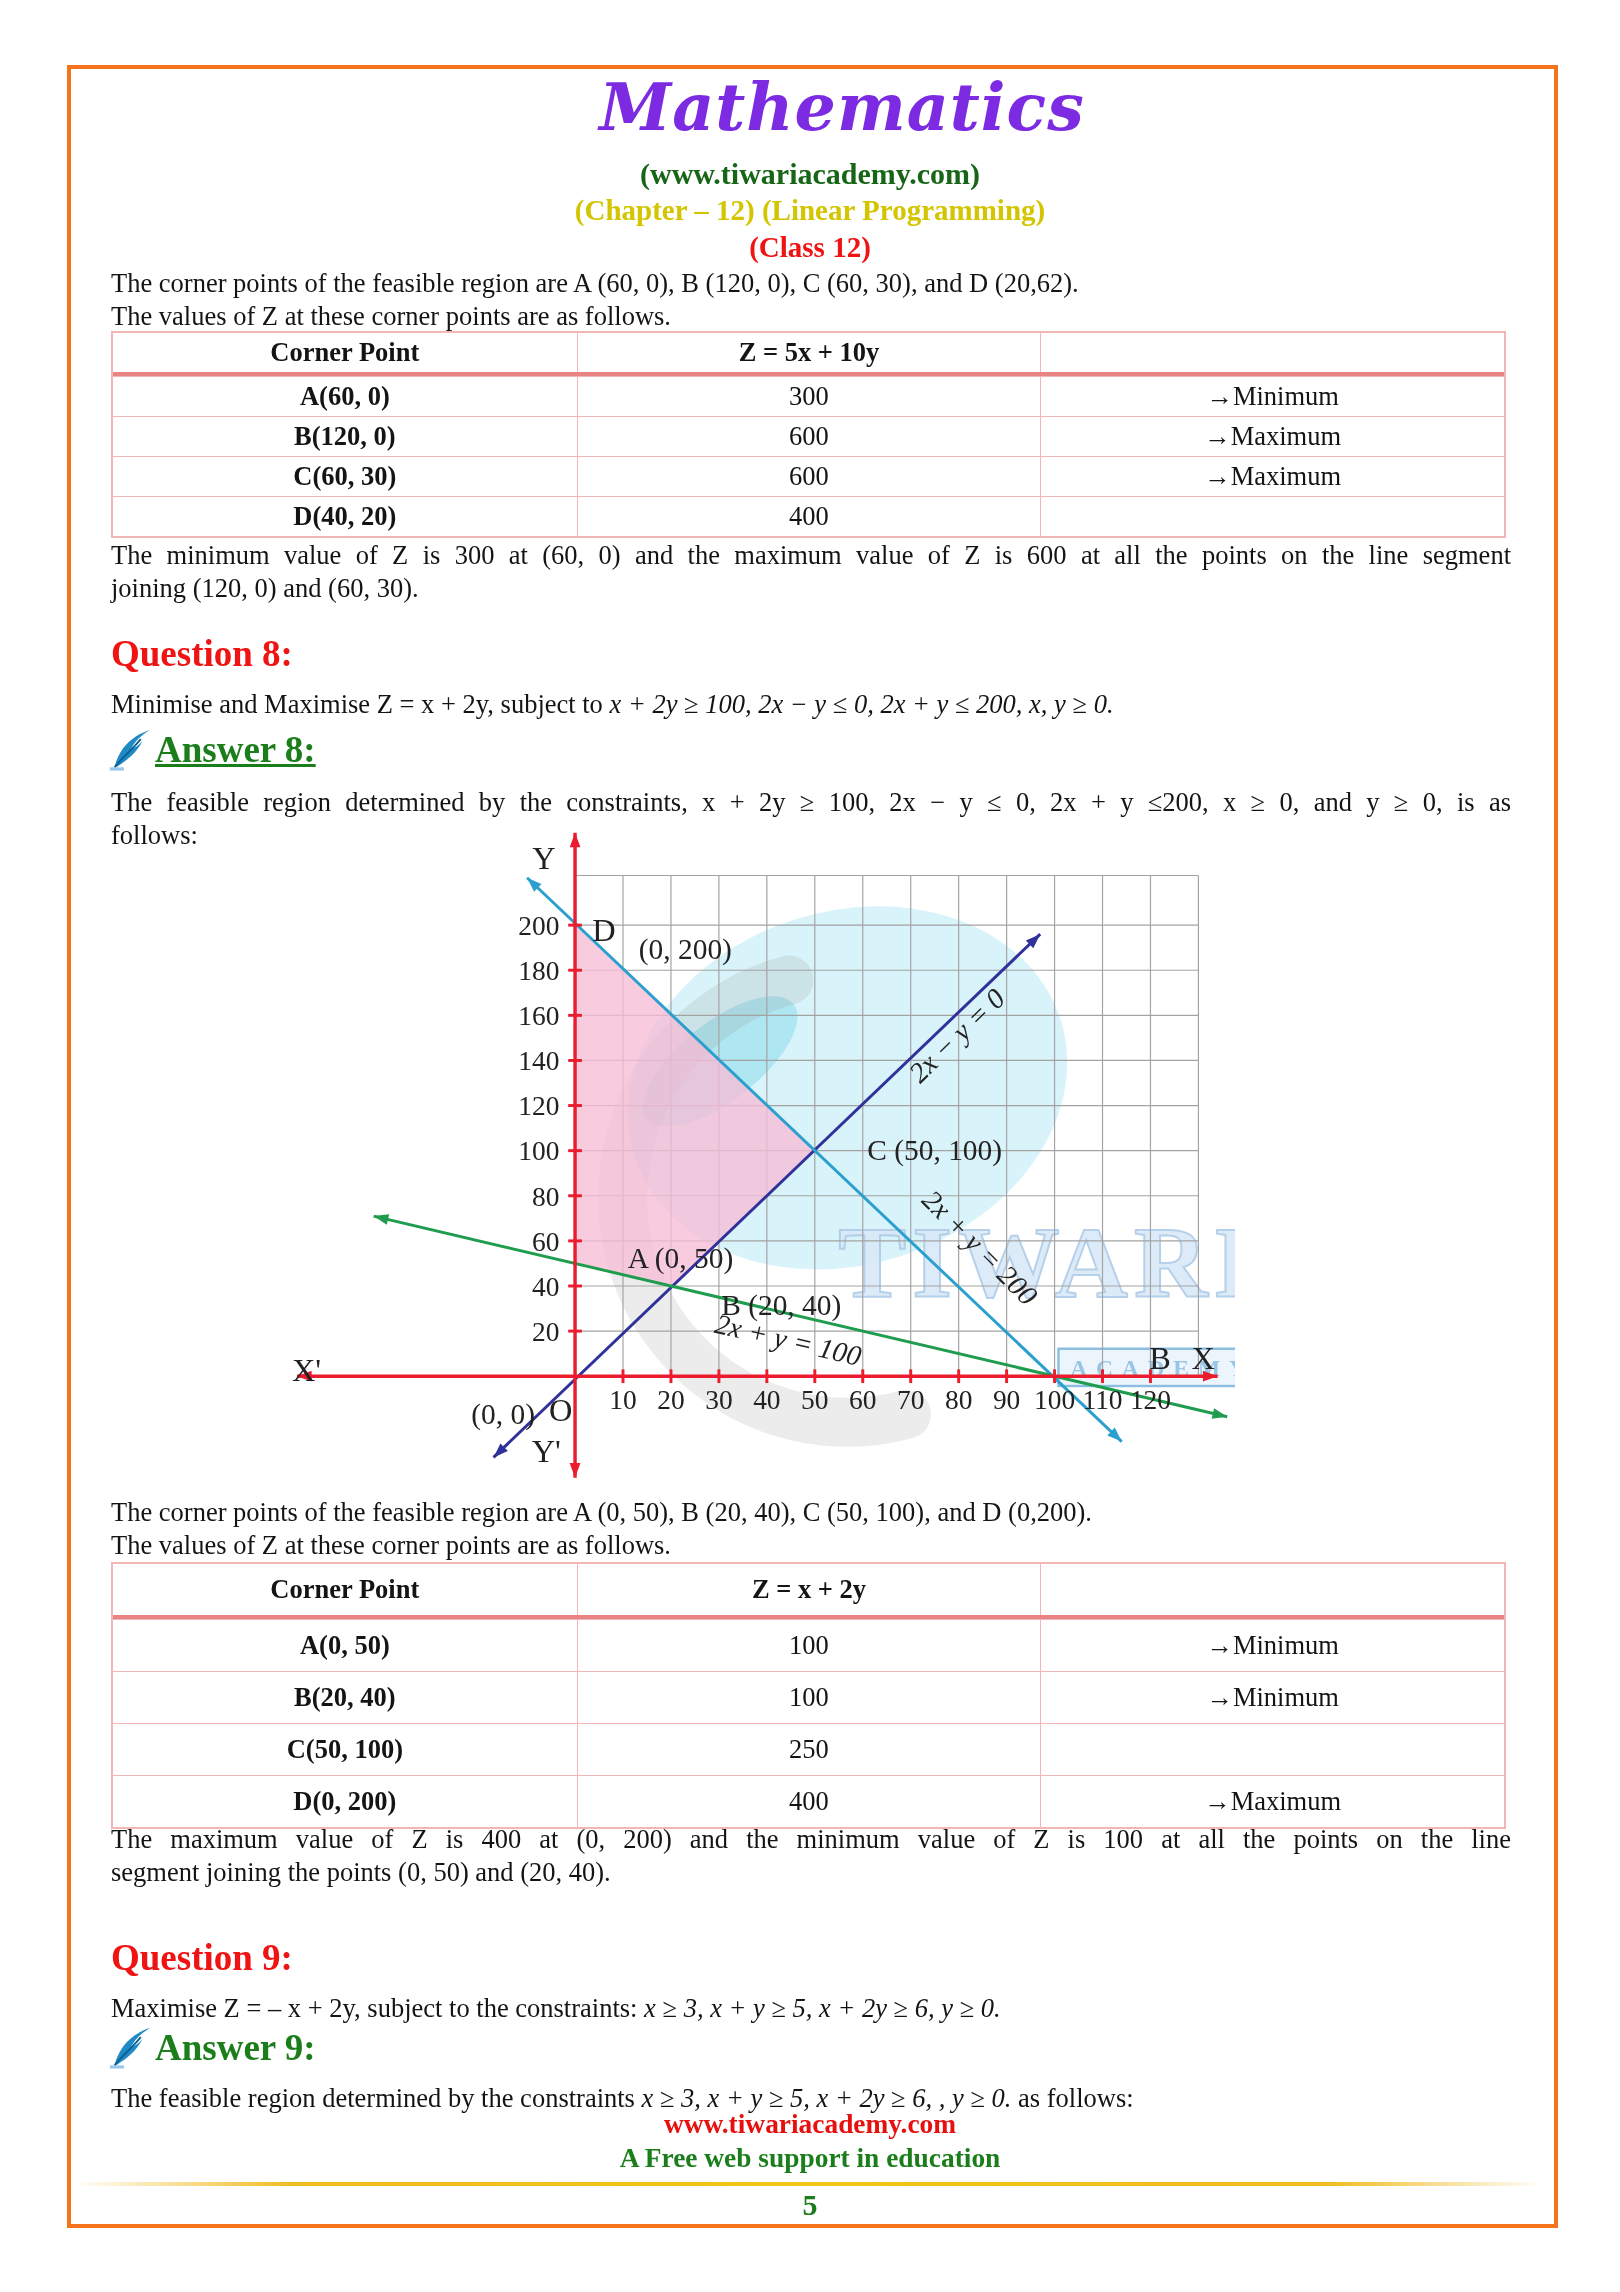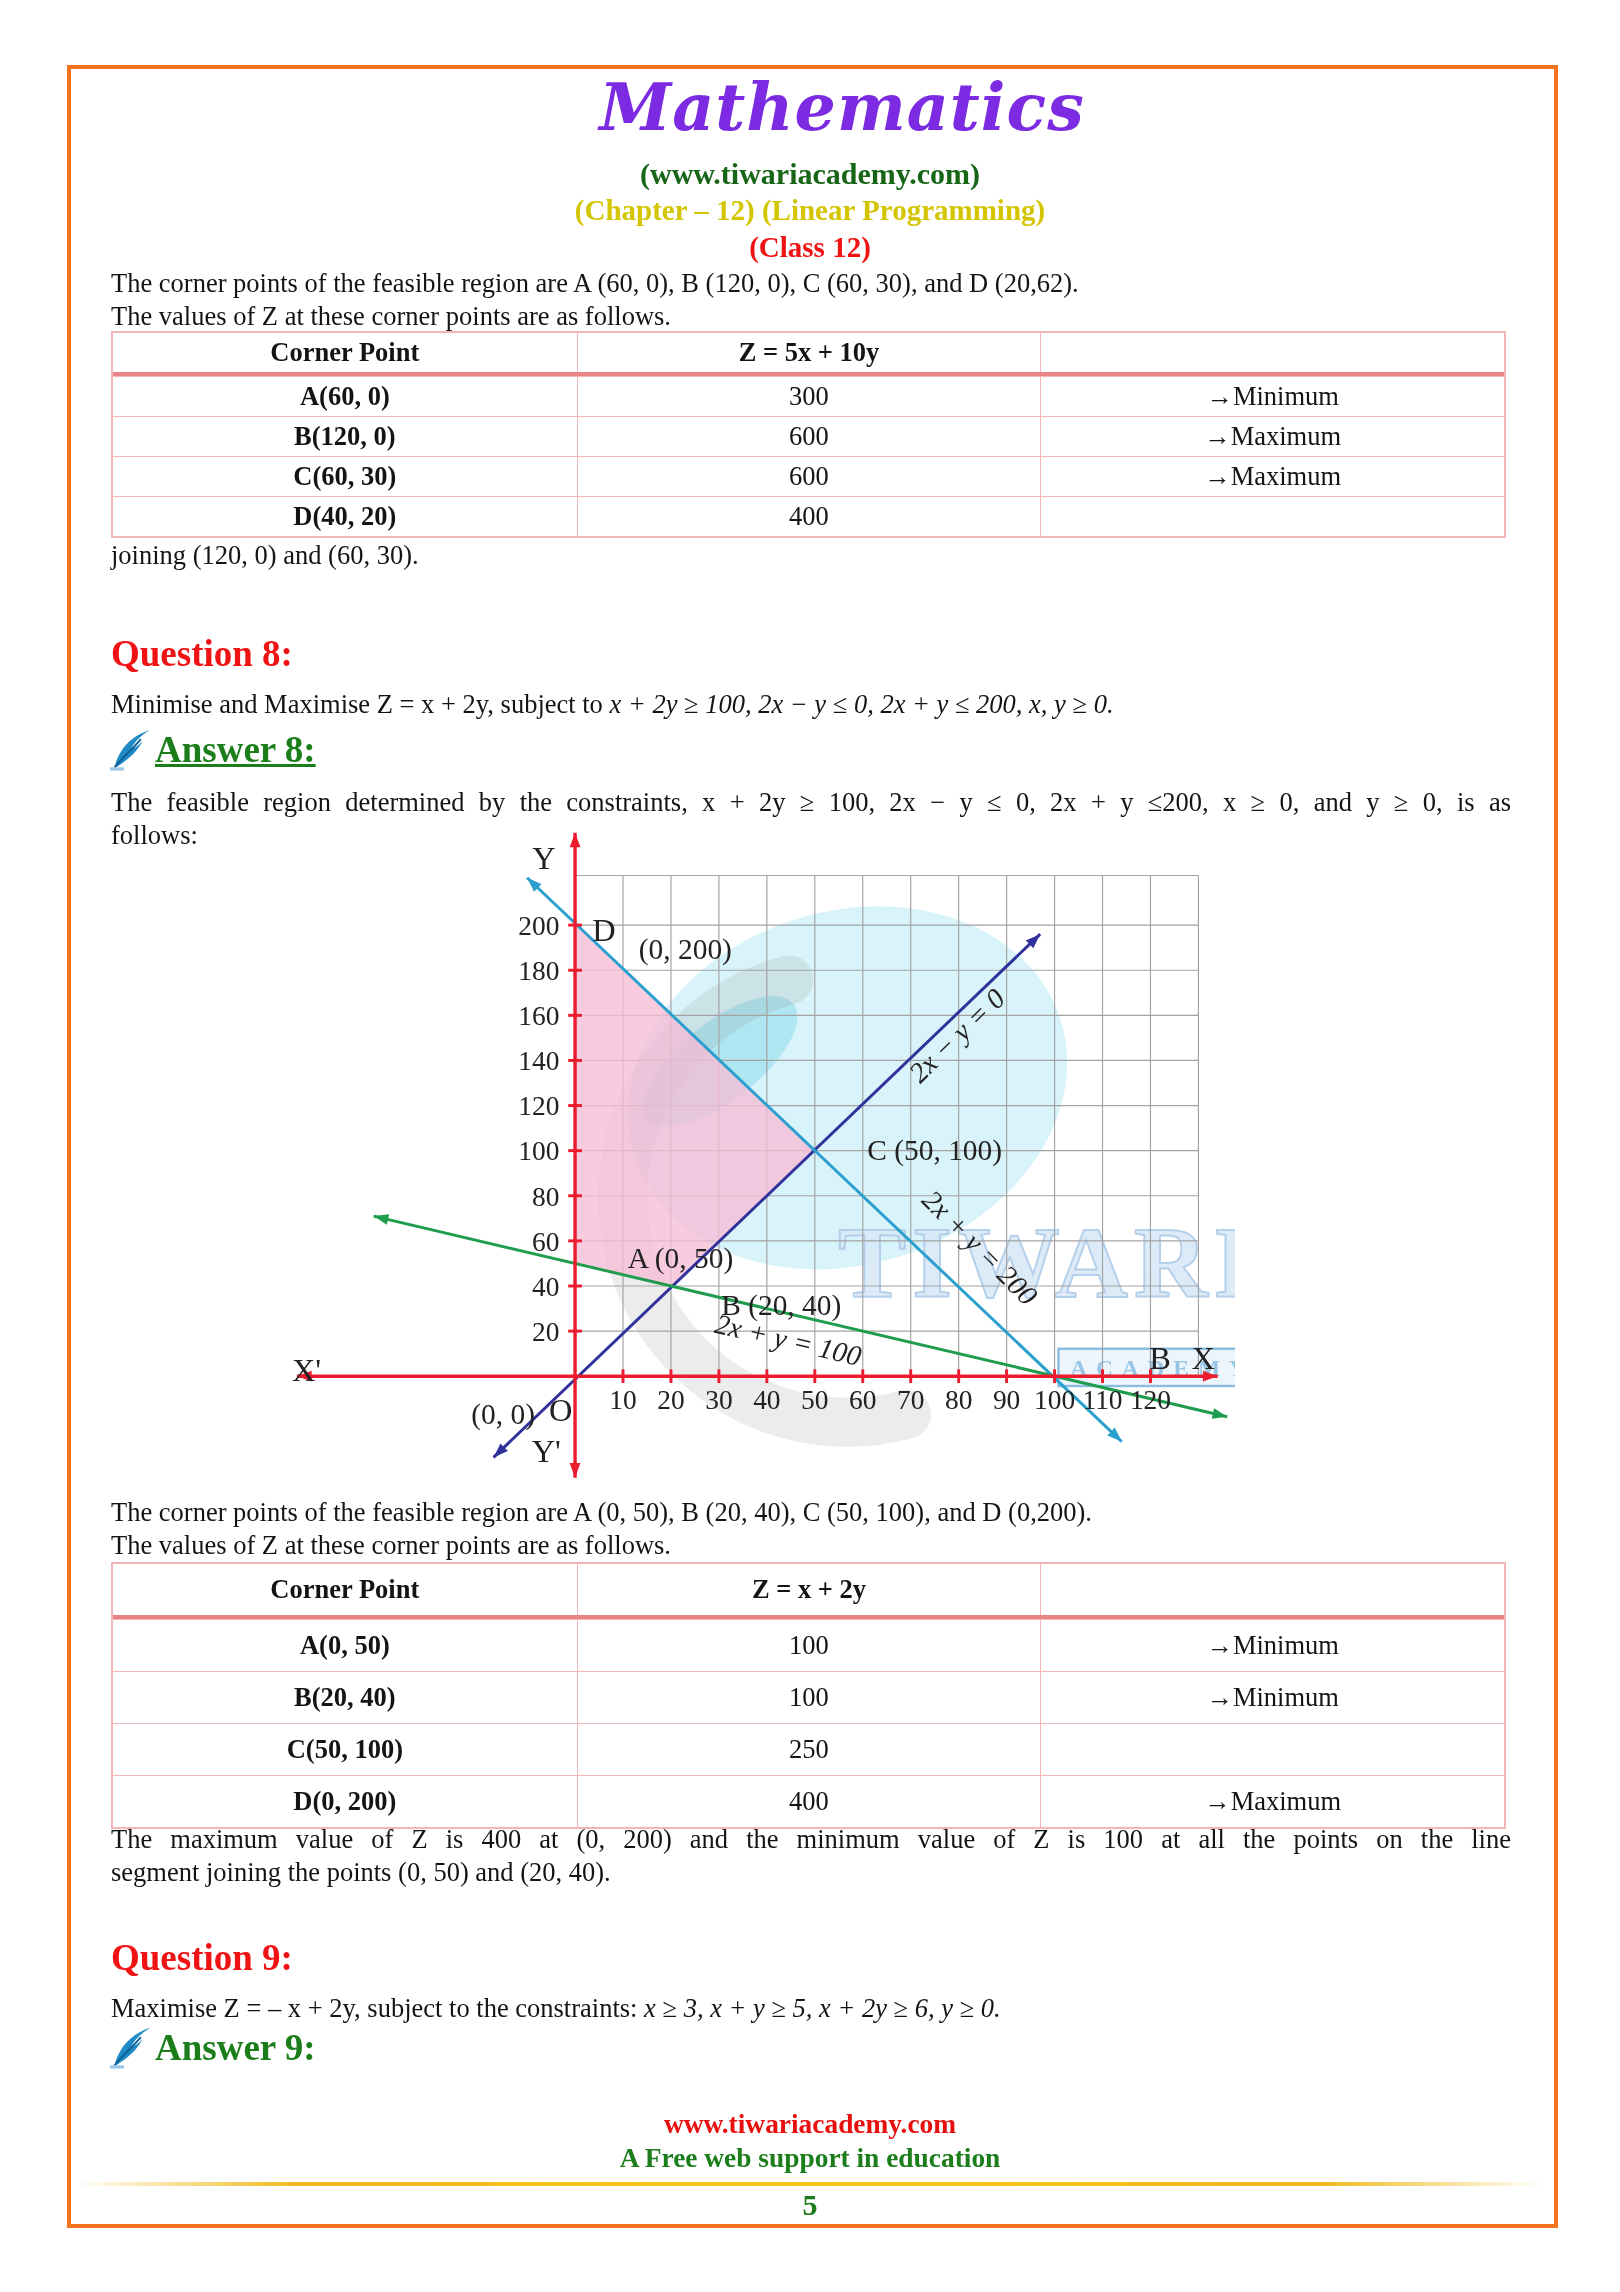--- a/index.html
+++ b/index.html
@@ -73,20 +73,21 @@
         <div class="tcell c2">→Maximum</div>
       </div>
       <div class="trow">
         <div class="tcell c0">D(40, 20)</div>
         <div class="tcell c1">400</div>
         <div class="tcell c2"></div>
       </div>
     </div>
 
   <div class="abs para" style="top:539px;">
+    <div class="just">The minimum value of Z is 300 at (60, 0) and the maximum value of Z is 600 at all the points on the line segment</div>
     <div>joining (120, 0) and (60, 30).</div>
   </div>
 
   <div class="abs qhead" style="top:632px;">Question 8:</div>
   <div class="abs para" style="top:688px;">
     <span>Minimise and Maximise Z = x + 2y, subject to </span><span class="mathit">x + 2y ≥ 100,  2x − y ≤ 0,  2x + y ≤ 200,  x, y ≥ 0.</span>
   </div>
 
   <div class="abs ahead" style="top:727px;text-decoration:underline;">
     <svg viewBox="0 0 48 48">
@@ -256,19 +257,22 @@
   </div>
 
   <div class="abs ahead" style="top:2025px;">
     <svg viewBox="0 0 48 48">
       <path d="M7 43 C11 27 21 11 45 3 C34 10 30 14 24 24 C30 22 33 19 37 15 C30 28 20 36 10 42 Z" fill="#1f8ac6"></path>
       <path d="M7 43 C15 33 25 25 35 13" stroke="#0e5e92" fill="none" stroke-width="2"></path>
       <rect x="2" y="43" width="15" height="3.5" fill="#9cc7e8"></rect>
     </svg>
     <span>Answer 9:</span>
   </div>
+  <div class="abs para" style="top:2082px;">
+    <span>The feasible region determined by the constraints </span><span class="mathit">x ≥ 3, x + y ≥ 5,  x + 2y ≥ 6,  , y ≥ 0.</span><span> as follows:</span>
+  </div>
 
   <div class="abs ctr fsite" style="top:2109px;">www.tiwariacademy.com</div>
   <div class="abs ctr ftag" style="top:2143px;">A Free web support in education</div>
   <div class="abs goldline" style="top:2182px;"></div>
   <div class="abs ctr pnum" style="top:2188px;">5</div>
 </div>
 
 
 </body></html>

